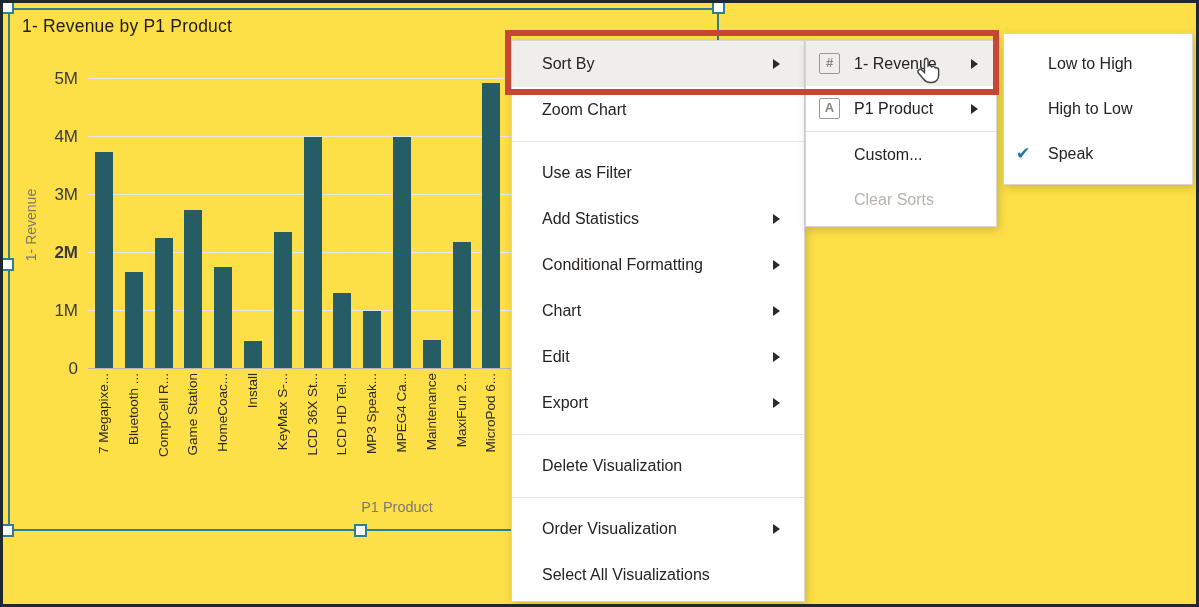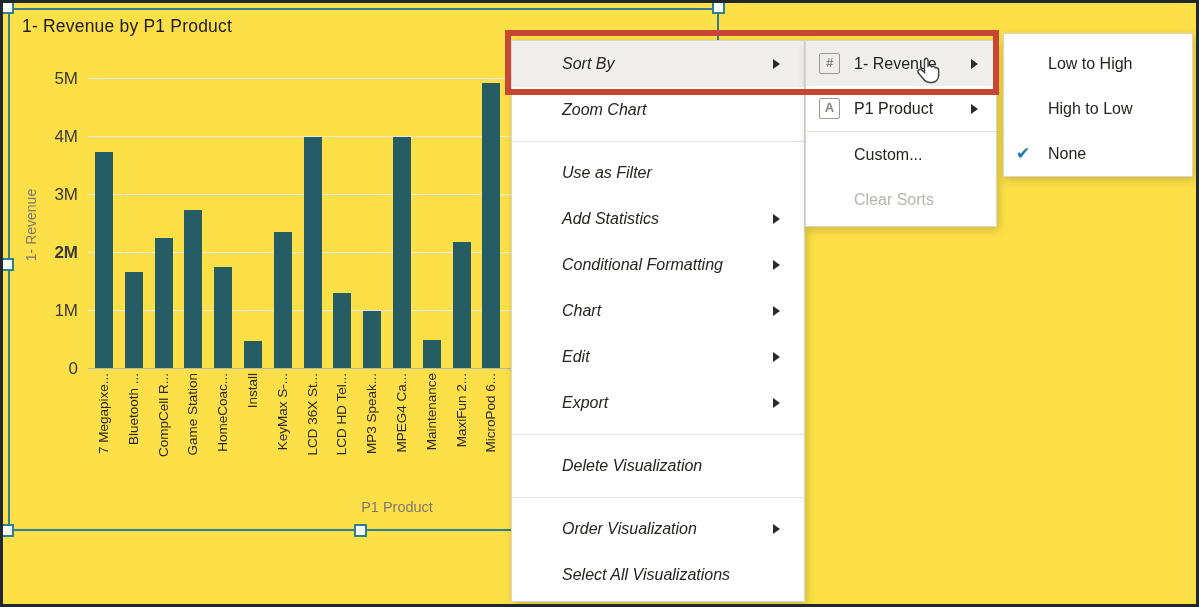--- a/index.html
+++ b/index.html
@@ -26,27 +26,27 @@
 
   
   .menu { position:absolute; background:#fff; border:1px solid #d8d4d0; box-shadow:2px 3px 9px rgba(0,0,0,.18); z-index:20; }
   .menu .item { position:relative; font-size:16px; color:#262320; cursor:default; }
   .menu .item.hover { background:#f0eeeb; }
   .menu .item.disabled { color:#b8b3ae; }
   .menu .sep { height:1px; background:#e7e4e0; }
   .arrow-icon { position:absolute; top:50%; margin-top:-5px; width:0; height:0;
                 border-top:5px solid transparent; border-bottom:5px solid transparent; border-left:7px solid #2a2a2a; }
   #menu1 { left:511px; top:40px; width:294px; padding-bottom:3px; }
-  #menu1 .item { height:46px; line-height:46px; padding-left:50px;font-style:italic; }
+  #menu1 .item { height:46px; line-height:46px; padding-left:30px; }
   #menu1 .sep { margin:8px 0; }
   #menu1 .arrow-icon { right:24px; }
   #menu2 { left:805px; top:40px; width:192px; padding-bottom:4px; z-index:25; }
   #menu2 .item { height:45px; line-height:45px; padding-left:48px; }
   #menu2 .arrow-icon { right:18px; }
-  #menu3 { left:1003px; top:33px; width:190px; padding:7px 0 0 0; z-index:25; }
+  #menu3 { left:1003px; top:33px; width:190px; padding:7px 0 8px 0; z-index:25; }
   #menu3 .item { height:45px; line-height:45px; padding-left:44px; }
   .type-icon { position:absolute; left:13px; top:50%; margin-top:-11px; width:21px; height:21px;
                border:1.5px solid #9e9891; border-radius:2px; color:#8c867f; font-size:13px; font-weight:bold;
                line-height:18px; text-align:center; }
   .check-icon { position:absolute; left:12px; top:0; color:#1779ab; font-size:17px; }
 
   
   .red-box { position:absolute; left:505px; top:30px; width:494px; height:65px; border:6px solid #c74634; z-index:60; }
 
   .cursor { position:absolute; left:916px; top:57px; z-index:70; }
@@ -137,21 +137,21 @@
       <div class="item hover"><span class="type-icon">#</span><span>1- Revenue</span><span class="arrow-icon"></span></div>
       <div class="item"><span class="type-icon">A</span><span>P1 Product</span><span class="arrow-icon"></span></div>
       <div class="sep"></div>
       <div class="item"><span>Custom...</span></div>
       <div class="item disabled"><span>Clear Sorts</span></div>
     </div>
 
   <div class="menu" id="menu3">
       <div class="item"><span>Low to High</span></div>
       <div class="item"><span>High to Low</span></div>
-      <div class="item"><span class="check-icon">✔</span><span>None</span></div>
+      <div class="item"><span class="check-icon">✔</span><span>Speak</span></div>
     </div>
 
   <div class="red-box"></div>
 
   <svg class="cursor" width="27" height="29" viewBox="0 0 24 26">
     <path d="M9.6 1.2 c-1.2 0 -2.1 0.9 -2.1 2.1 V14 l-2.3 -2.3 c-0.8 -0.8 -2.1 -0.8 -2.9 0 -0.8 0.8 -0.8 2 -0.1 2.8 l4.8 5.7 c1.3 1.6 3.3 2.6 5.4 2.6 h1.7 c3.4 0 6.1 -2.8 6.1 -6.2 v-5 c0 -1.1 -0.9 -2 -2 -2 -0.3 0 -0.7 0.1 -0.9 0.2 -0.3 -0.8 -1.1 -1.4 -2 -1.4 -0.5 0 -1 0.2 -1.4 0.5 -0.4 -0.7 -1.1 -1.2 -2 -1.2 -0.4 0 -0.8 0.1 -1.2 0.4 V3.3 c0 -1.2 -0.9 -2.1 -2.1 -2.1 Z" fill="#ffffff" stroke="#444444" stroke-width="1.3"></path>
   </svg>
 
 </div>
 

